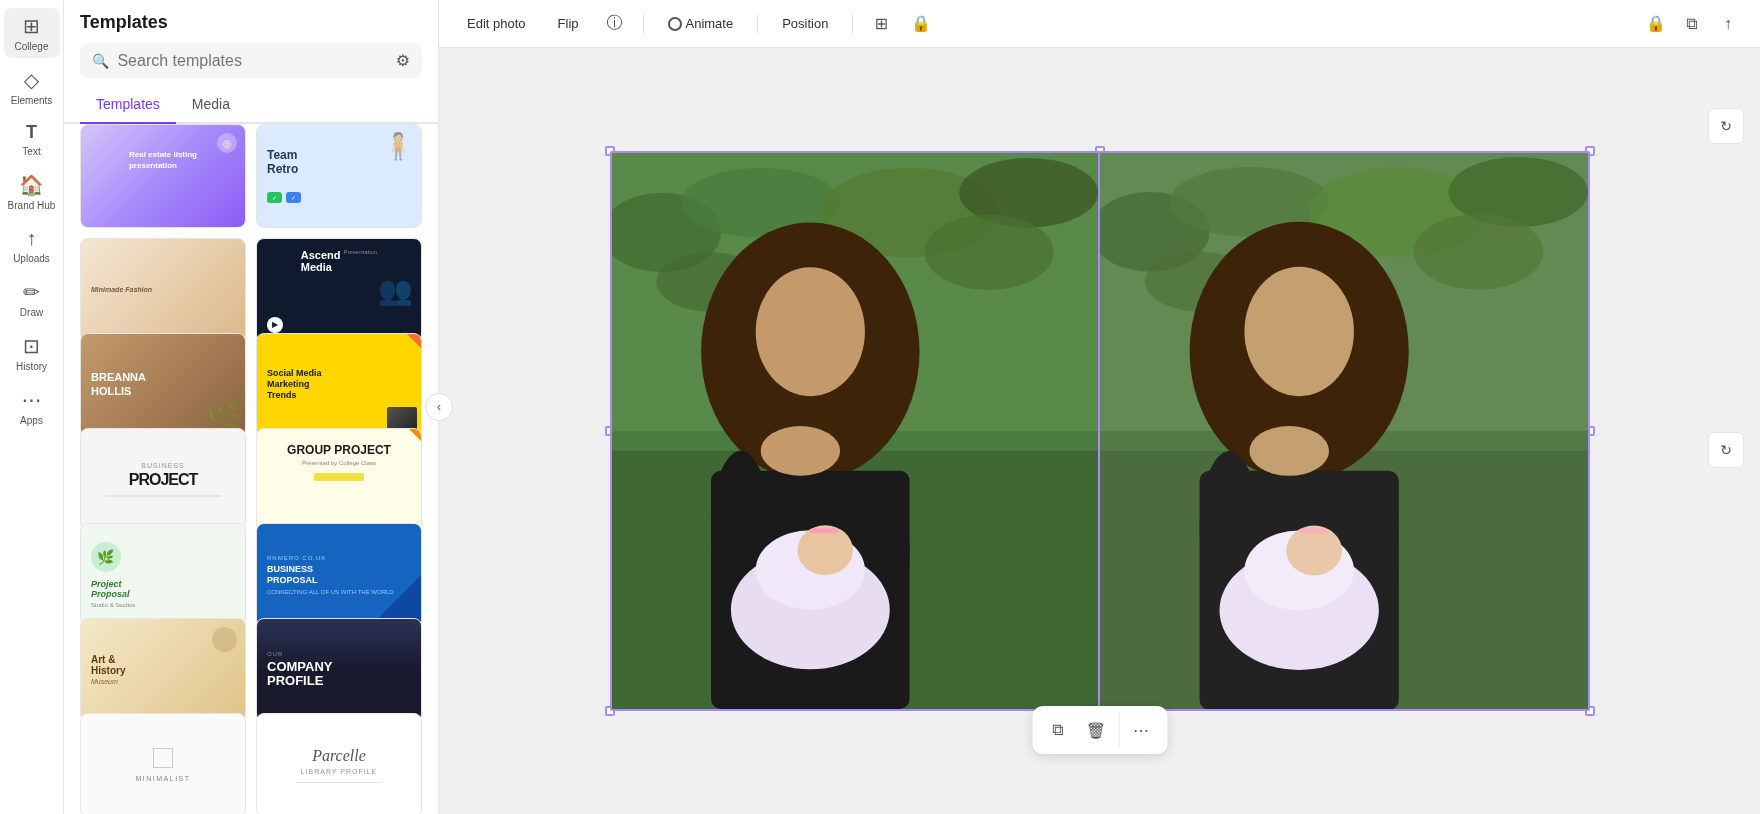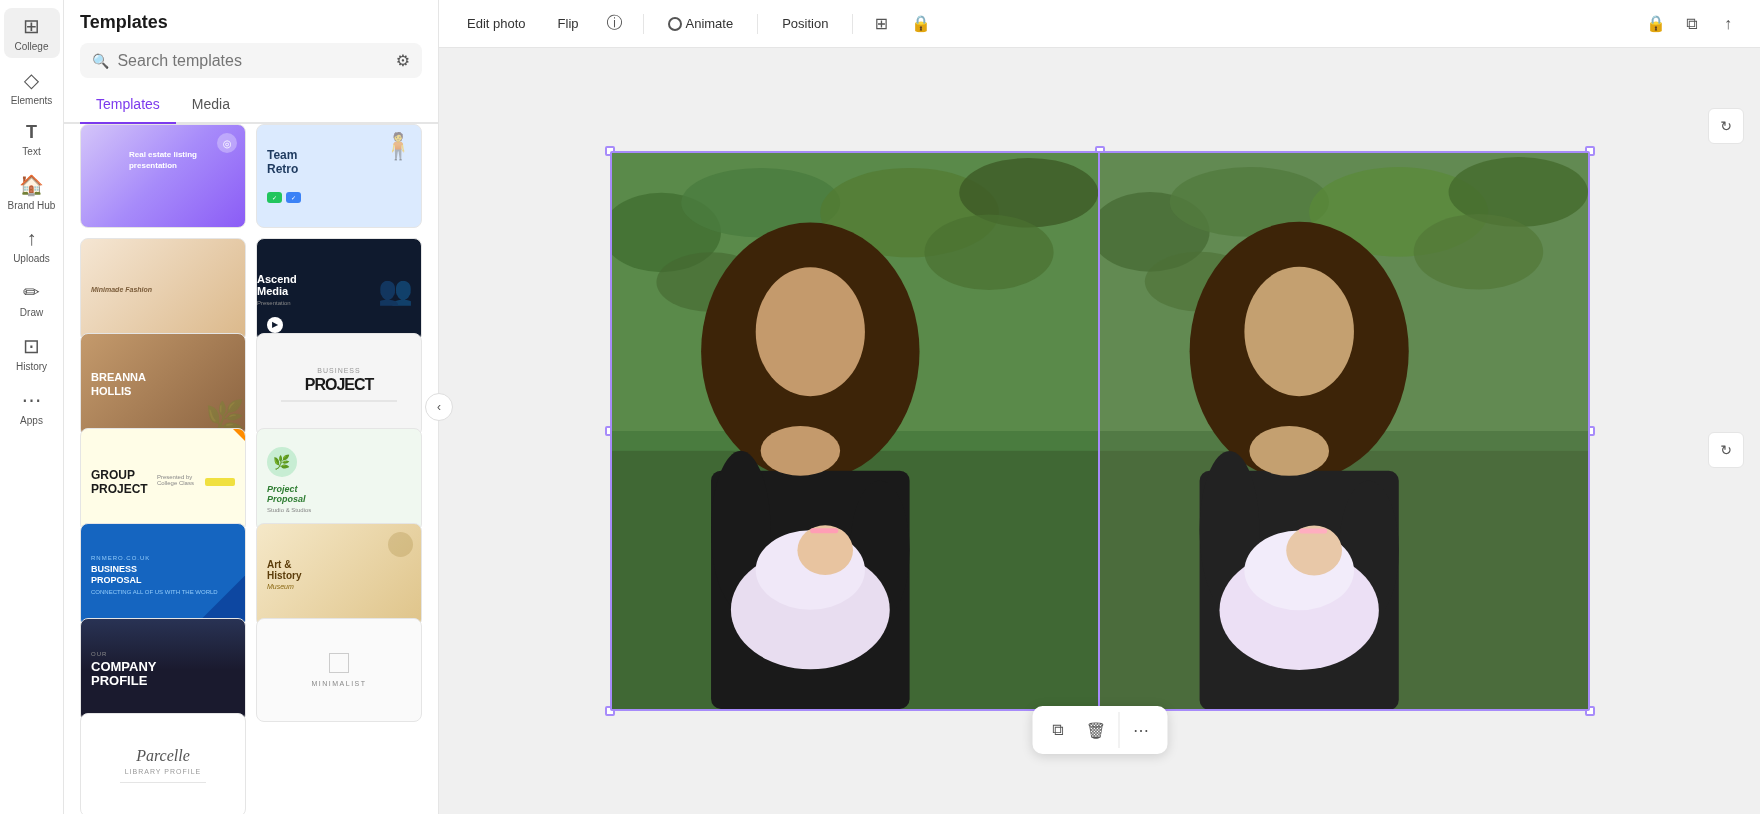--- a/index.html
+++ b/index.html
@@ -393,40 +393,47 @@
           <span style="background:#3b82f6;color:#fff;font-size:6px;padding:2px 5px;border-radius:3px;">✓</span>
         </div>
         <div style="position:absolute;right:6px;top:6px;font-size:26px;opacity:0.5;">🧍</div>
       </div>
 
       <div class="template-card" style="background:linear-gradient(135deg,#f5e6d3,#dbb88a);flex-direction:column;align-items:flex-start;padding:10px;gap:3px;">
         <span style="font-size:7px;color:#7a5c3a;font-style:italic;font-weight:600;">Minimade Fashion</span>
         <div style="position:absolute;bottom:0;left:0;right:0;height:3px;background:linear-gradient(to right,#c49a6c,transparent);"></div>
       </div>
 
-      <div class="template-card" style="background:#0f1a2e;flex-direction:column;align-items:flex-start;gap:3px;position:relative;">
+      <div class="template-card" style="background:#0f1a2e;flex-direction:row;align-items:flex-start;padding:10px;gap:3px;position:relative;">
         <span style="font-size:11px;font-weight:800;color:#fff;line-height:1.1;">Ascend<br>Media</span>
         <span style="font-size:6px;color:#888;">Presentation</span>
         <div style="position:absolute;bottom:8px;left:10px;width:16px;height:16px;background:#fff;border-radius:50%;display:flex;align-items:center;justify-content:center;font-size:8px;color:#0f1a2e;">▶</div>
         <div style="position:absolute;right:8px;top:50%;transform:translateY(-50%);font-size:28px;opacity:0.3;">👥</div>
       </div>
 
       <div class="template-card" style="background:linear-gradient(135deg,#c49a6c,#8b6340);flex-direction:column;align-items:flex-start;padding:10px;">
         <span style="font-size:11px;font-weight:800;color:#fff;line-height:1.2;">BREANNA<br>HOLLIS</span>
         <div style="position:absolute;bottom:0;right:0;font-size:32px;opacity:0.25;">🌿</div>
       </div>
 
+      <div class="template-card" style="background:#ffd600;flex-direction:column;align-items:flex-start;padding:10px;gap:2px;position:relative;">
+        <div style="position:absolute;top:0;right:0;width:0;height:0;border-left:14px solid transparent;border-top:14px solid #ff6b35;"></div>
+        <span style="font-size:9px;font-weight:900;color:#1a1a1a;line-height:1.2;">Social Media<br>Marketing<br>Trends</span>
+        <div style="position:absolute;right:4px;bottom:4px;width:30px;height:25px;background:#333;border-radius:2px;overflow:hidden;">
+          <div style="width:100%;height:100%;background:linear-gradient(135deg,#555,#222);"></div>
+        </div>
+      </div>
 
       <div class="template-card" style="background:#f5f5f5;flex-direction:column;align-items:center;justify-content:center;padding:10px;gap:2px;">
         <span style="font-size:7px;color:#999;text-transform:uppercase;letter-spacing:1px;">BUSINESS</span>
         <span style="font-size:16px;font-weight:900;color:#1a1a1a;letter-spacing:-1px;">PROJECT</span>
         <div style="width:80%;height:2px;background:#e5e5e5;margin-top:4px;"></div>
       </div>
 
-      <div class="template-card" style="background:#fffde7;flex-direction:row;align-items:center;justify-content:flex-start;padding:10px;gap:3px;position:relative;">
+      <div class="template-card" style="background:#fffde7;flex-direction:column;align-items:center;justify-content:flex-start;padding:10px;gap:3px;position:relative;">
         <div style="position:absolute;top:0;right:0;width:0;height:0;border-left:12px solid transparent;border-top:12px solid #ff8c00;"></div>
         <span style="font-size:12px;font-weight:900;color:#1a1a1a;margin-top:4px;">GROUP PROJECT</span>
         <span style="font-size:6px;color:#888;">Presented by College Class</span>
         <div style="width:50px;height:8px;background:#f0e040;border-radius:2px;margin-top:4px;"></div>
       </div>
 
       <div class="template-card" style="background:#f0f8f0;flex-direction:column;align-items:flex-start;padding:10px;gap:3px;">
         <div style="width:30px;height:30px;background:rgba(34,197,94,0.2);border-radius:50%;display:flex;align-items:center;justify-content:center;margin-bottom:4px;">
           <span style="font-size:14px;">🌿</span>
         </div>

